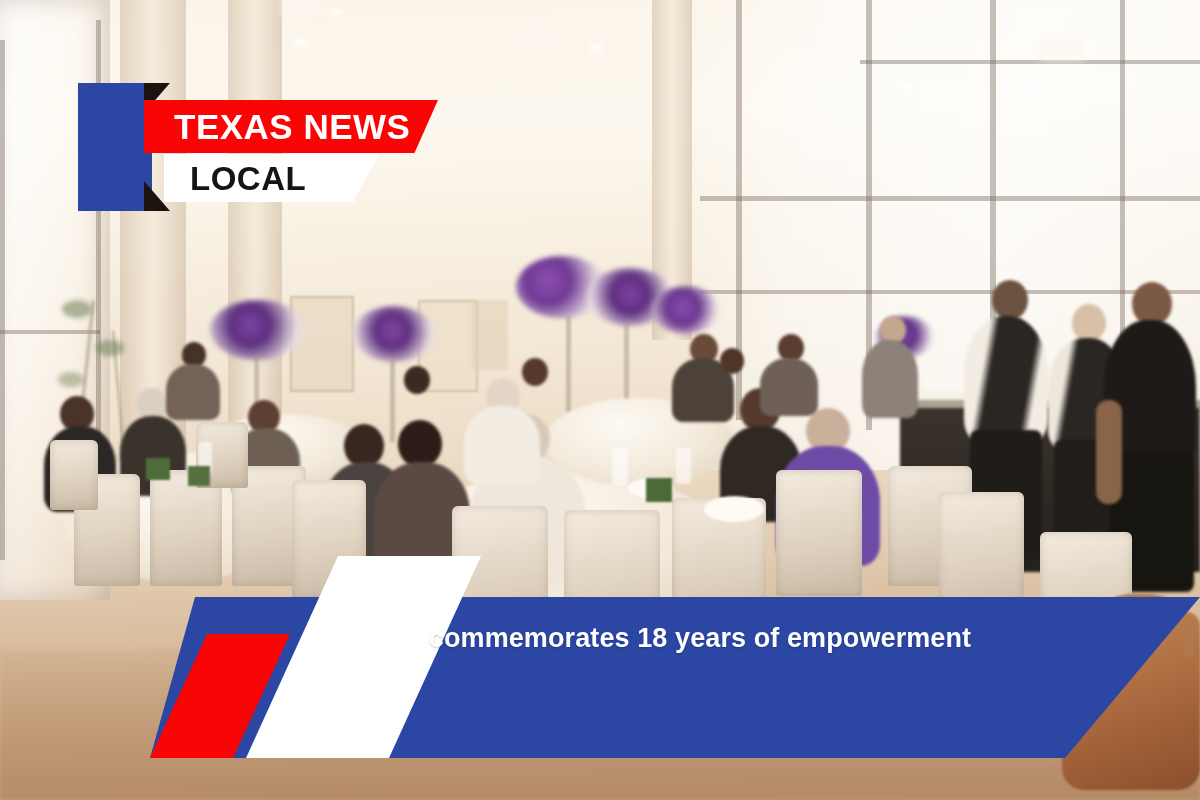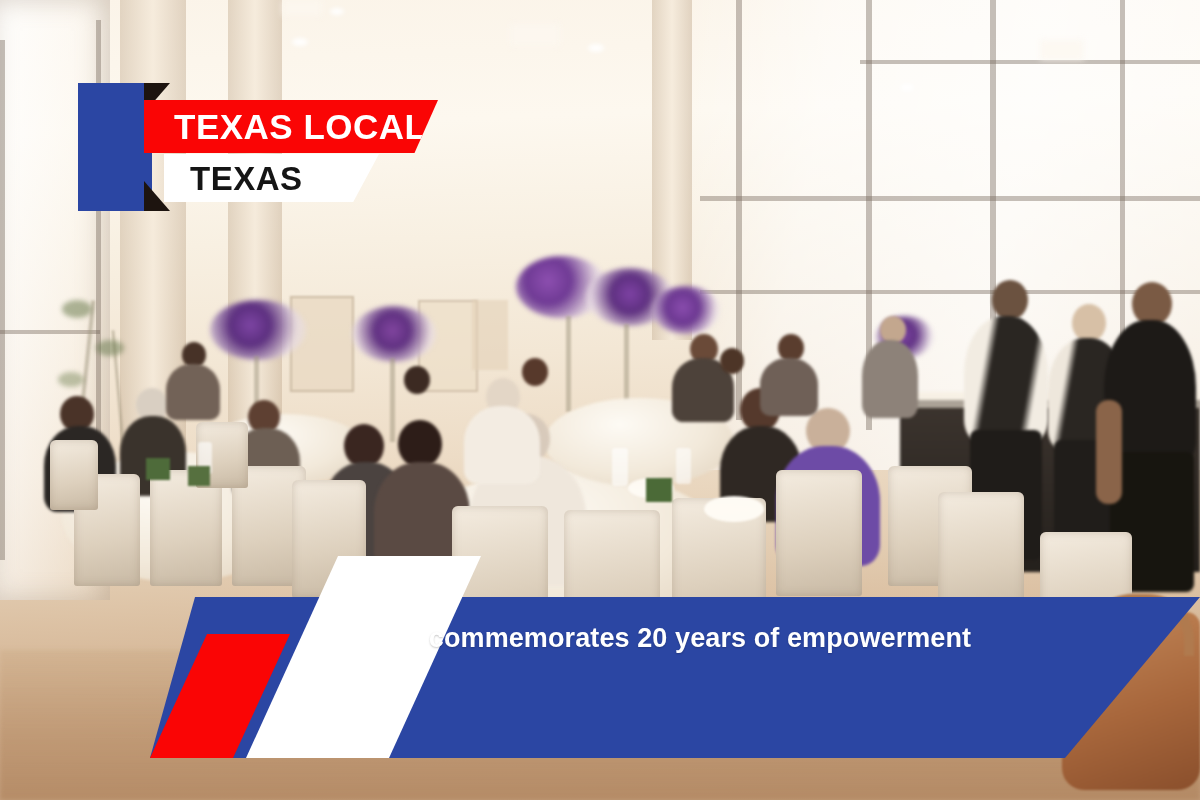--- a/index.html
+++ b/index.html
@@ -380,29 +380,29 @@
 
     <div class="bag" style="left:1062px; top:612px; width:138px; height:178px;"></div>
     <div style="position:absolute; left:1086px; top:594px; width:88px; height:52px; border:10px solid #b07a4e; border-bottom:none; border-radius:46px 46px 0 0; filter:blur(1.1px);"></div>
   </div>
 
   <div class="logo">
     <div class="logo-blue" style="background: rgb(43, 70, 163);"></div>
     <div class="logo-blk-top" style="background: rgb(29, 20, 15);"></div>
     <div class="logo-blk-bot" style="background: rgb(29, 20, 15);"></div>
     <div class="logo-red" style="background: rgb(250, 5, 5);">
-      <div class="logo-red-text">TEXAS LOCAL</div>
+      <div class="logo-red-text">TEXAS NEWS</div>
     </div>
     <div class="logo-white" style="background: rgb(255, 255, 255);">
-      <div class="logo-white-text" style="color: rgb(21, 21, 21);">TEXAS</div>
+      <div class="logo-white-text" style="color: rgb(21, 21, 21);">LOCAL</div>
     </div>
   </div>
 
   <div class="headline-band">
     <div class="band-blue" style="background: rgb(43, 70, 163);"></div>
     <div class="band-red" style="background: rgb(250, 5, 5);"></div>
     <div class="band-white" style="background: rgb(255, 255, 255);"></div>
     <div class="band-text" style="color: rgb(255, 255, 255);">
-      <span>commemorates 20 years of empowerment</span>
+      <span>commemorates 18 years of empowerment</span>
     </div>
   </div>
 
 </div>
 
 </body></html>

